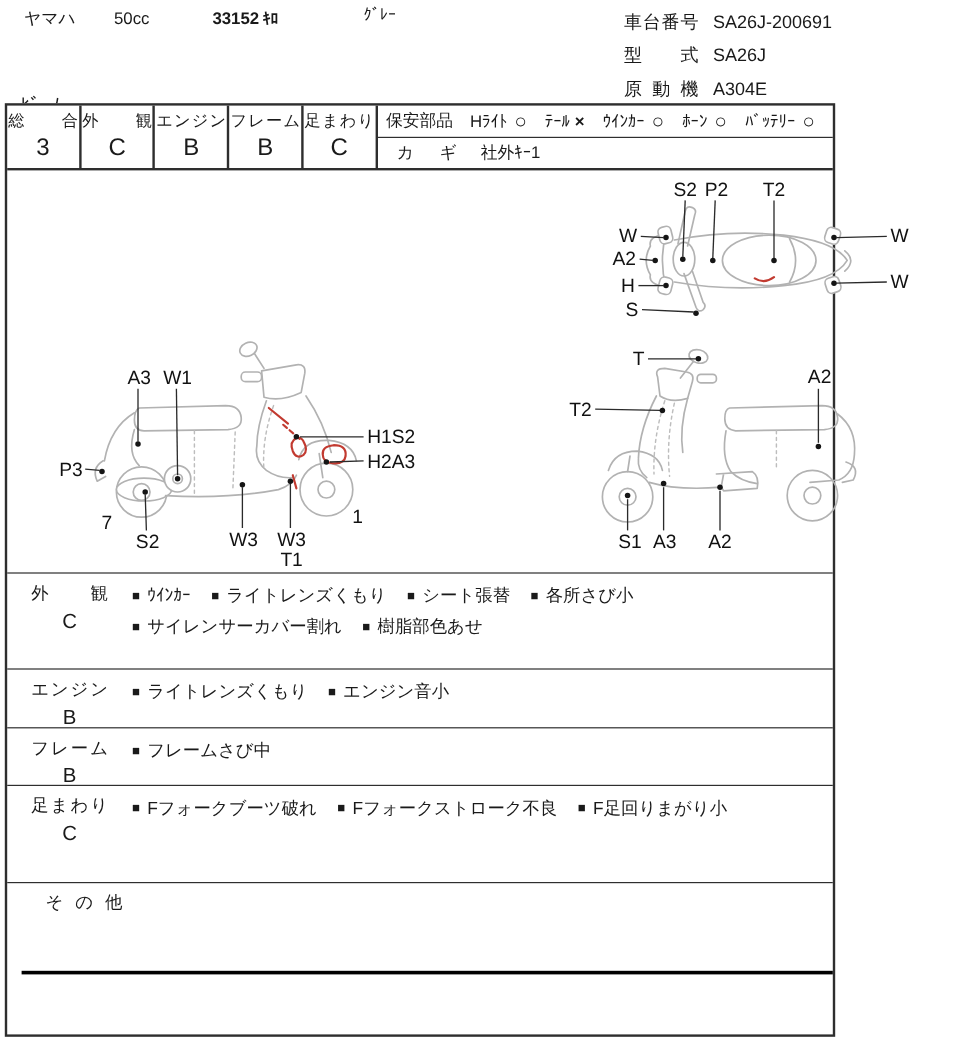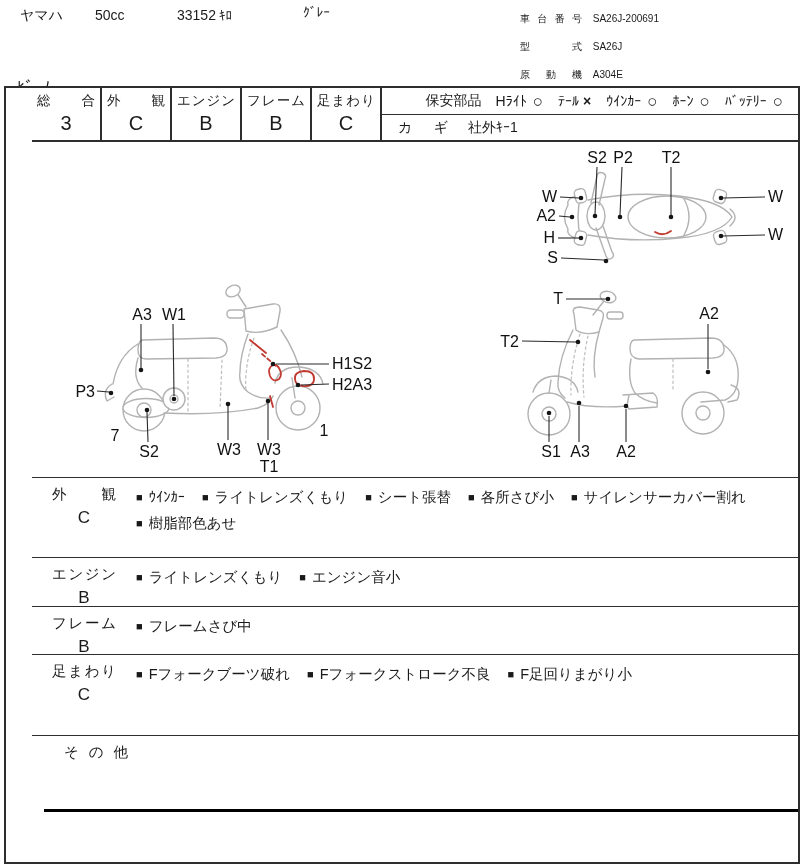--- a/index.html
+++ b/index.html
@@ -6,33 +6,33 @@
   html,body { background:#ffffff; }
   .sheet {
     position:relative; width:800px; height:865px; background:#fff;
     font-family:"Liberation Sans","DejaVu Sans",sans-serif; color:#1a1a1a;
     overflow:hidden;
   }
   
   .hdr { position:absolute; font-size:14px; white-space:nowrap; }
   .h-maker   { left:20px;  top:7px; }
   .h-cc      { left:95px;  top:7px; }
-  .h-mileage { left:177px; top:7px; }
+  .h-mileage { left:177px; top:7px;font-weight:bold; }
   .h-mileage .unit { font-size:13px; margin-left:3px; }
   .h-color   { left:303px; top:5px; font-size:13.5px; }
   .h-model   { left:17px;  top:31px; font-size:16.5px;margin-top:47px; }
-  .h-specs   { position:absolute; left:520px; top:5px; font-size:10px; }
+  .h-specs   { position:absolute; left:520px; top:5px; font-size:15px; }
   .spec-row  { height:28px; line-height:28px; white-space:nowrap; }
   .spec-label{ display:inline-block; width:62px; text-align-last:justify; }
   .spec-value{ margin-left:8px; }
 
   
   .outer {
-    position:absolute; left:4px; top:86px; width:796px; height:778px;
-    border:2px solid #2e2e2e; background:#fff;padding-left:26px;
+    position:absolute; left:4px; top:86px; width:692px; height:778px;
+    border:2px solid #2e2e2e; background:#fff;
   }
   
   .grade-strip { display:flex; height:54px; border-bottom:2px solid #2e2e2e; }
   .g-cell { width:70px; border-right:2px solid #2e2e2e; text-align:center; padding-top:4px; }
   .g-label { width:58px; margin:0 auto; font-size:13.5px; text-align-last:justify; }
   .g-value { font-size:20px; margin-top:2px; }
   .safety-box { flex:1; display:flex; flex-direction:column; }
   .safety-row { height:27px; border-bottom:1.5px solid #2e2e2e; display:flex; align-items:center; padding-left:7px; font-size:14px; white-space:nowrap;justify-content:flex-end; }
   .safety-title { margin-right:14px; }
   .s-item { display:inline-flex; align-items:center; margin-right:15px; }

